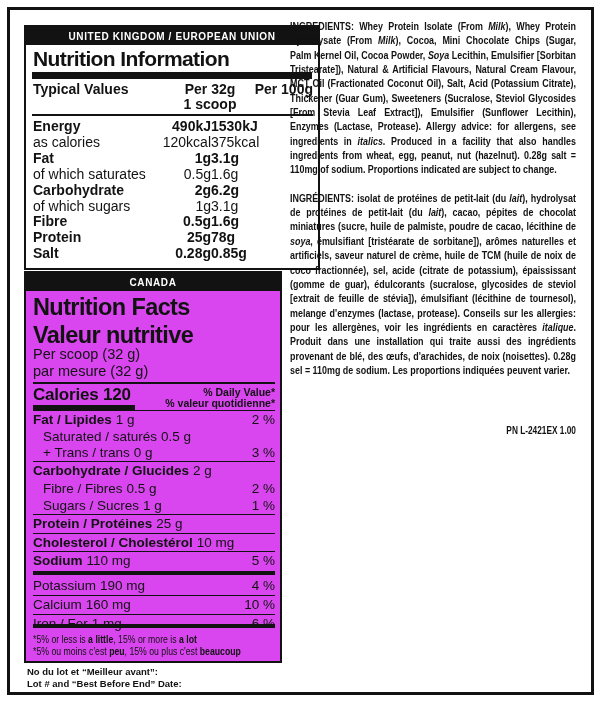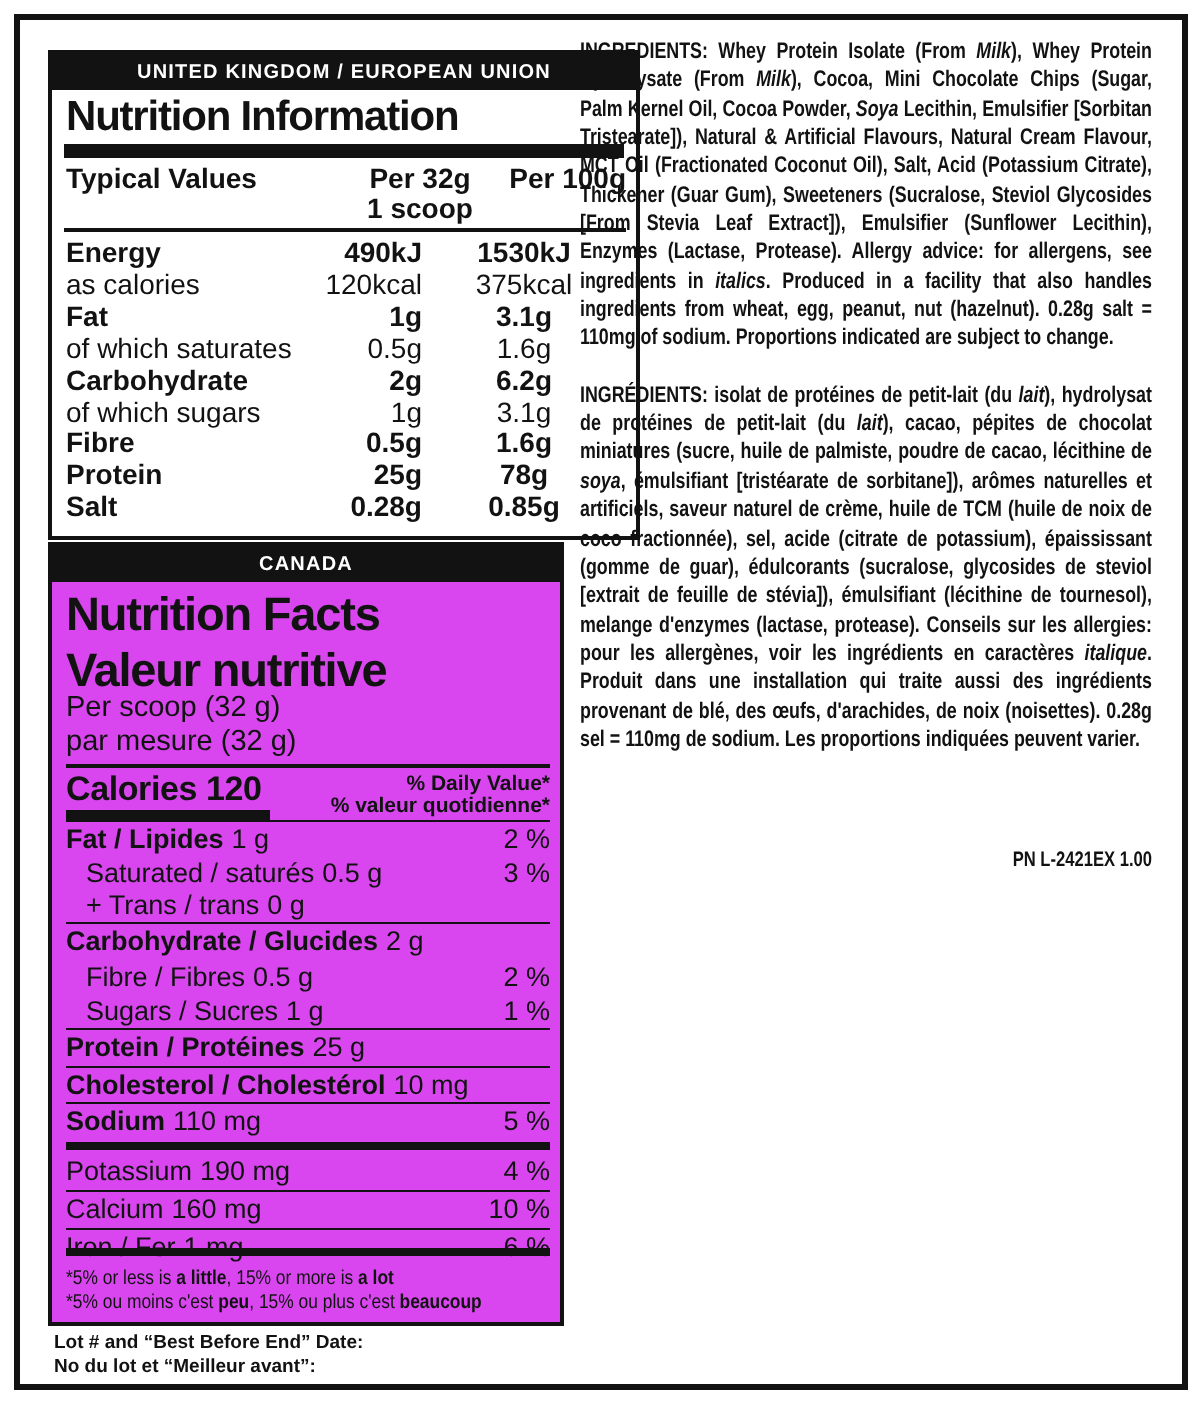--- a/index.html
+++ b/index.html
@@ -23,38 +23,38 @@
   .uk-head { display:flex; padding:2px 5px 3px 7px; font-weight:bold; font-size:14px; line-height:14.5px; }
   .uk-head .l { flex:1; }
   .uk-head .v1 { width:70px; text-align:center; }
   .uk-head .v2 { width:68px; text-align:right; }
   .uk-sep { border-top:2.5px solid #121212; margin:0 5px 0 6px; }
   .uk-rows { padding:3px 5px 6px 7px; font-size:14px; }
   .ukrow { display:flex; line-height:15.9px; }
   .ukrow.bold { font-weight:bold; }
   .ukrow .l { flex:1; }
   .ukrow .v1 { width:60px; text-align:right; }
-  .ukrow .v2 { width:102px; text-align:center; }
+  .ukrow .v2 { width:102px; text-align:left; }
 
   
   .ca-box { position:absolute; left:24px; top:271px; width:258px; height:392px;
             border:2.5px solid #121212; background:#d946ef; }
   .ca-inner { padding:0 5px 0 7px; }
   .nf-title { font-size:23.5px; font-weight:bold; letter-spacing:-0.6px; line-height:22.5px; padding-top:5px; }
   .serving { font-size:14.5px; line-height:16.5px; }
   .ca-medline { border-top:2px solid #121212; margin-top:3px; }
   .calrow { display:flex; justify-content:space-between; padding-top:2px; }
   .cal-label { font-size:17px; font-weight:bold; letter-spacing:-0.2px; line-height:18px; }
   .cal-underline { height:5px; background:#121212; width:102px; margin-top:1px; }
   .dv-head { text-align:right; font-weight:bold; font-size:10.5px; line-height:11.2px; padding-top:1px; }
   .crow { display:flex; font-size:13.5px; line-height:15.4px; padding:1px 0; align-items:baseline; }
   .crow.tall { padding:1.5px 0;gap:12px; }
   .crow .cleft { flex:1; }
   .crow .dv { text-align:right; white-space:nowrap; }
-  .crow.group { align-items:flex-start;gap:40px; }
+  .crow.group { align-items:flex-end;gap:40px; }
   .cline { line-height:15.4px; }
   .indent { padding-left:10px; }
   .nm.b { font-weight:bold; }
   .amt { margin-left:4px; font-weight:normal; }
   .ca-thick { margin:1px 0; }
   .footnote-block { position:absolute; left:7px; right:5px; bottom:3px; }
   .footnote { font-size:10px; line-height:12px; width:115%; transform:scaleX(0.87); transform-origin:0 0; white-space:nowrap; }
 
   .lot-block { position:absolute; left:27px; top:666px; font-size:9.5px; font-weight:bold; line-height:11.5px; }
 
@@ -213,21 +213,21 @@
   <div class="footnote-block">
     <div class="thickbar"></div>
     <div style="padding-top:6px;">
       <div class="footnote"><span>*5% or less is </span><span class="bd">a little</span><span>, 15% or more is </span><span class="bd">a lot</span></div>
       <div class="footnote"><span>*5% ou moins c'est </span><span class="bd">peu</span><span>, 15% ou plus c'est </span><span class="bd">beaucoup</span></div>
     </div>
   </div>
 </div>
 
 <div class="lot-block">
+  <div>No du lot et “Meilleur avant”:</div>
   <div>Lot # and “Best Before End” Date:</div>
-  <div>No du lot et “Meilleur avant”:</div>
 </div>
 
 <div class="ing-col">
   <div class="para"><span>INGREDIENTS: Whey Protein Isolate (From </span><span class="it">Milk</span><span>), Whey Protein Hydrolysate (From </span><span class="it">Milk</span><span>), Cocoa, Mini Chocolate Chips (Sugar, Palm Kernel Oil, Cocoa Powder, </span><span class="it">Soya</span><span> Lecithin, Emulsifier [Sorbitan Tristearate]), Natural &amp; Artificial Flavours, Natural Cream Flavour, MCT Oil (Fractionated Coconut Oil), Salt, Acid (Potassium Citrate), Thickener (Guar Gum), Sweeteners (Sucralose, Steviol Glycosides [From Stevia Leaf Extract]), Emulsifier (Sunflower Lecithin), Enzymes (Lactase, Protease). Allergy advice: for allergens, see ingredients in </span><span class="it">italics</span><span>. Produced in a facility that also handles ingredients from wheat, egg, peanut, nut (hazelnut). 0.28g salt = 110mg of sodium. Proportions indicated are subject to change.</span></div>
   <div class="para"><span>INGRÉDIENTS: isolat de protéines de petit-lait (du </span><span class="it">lait</span><span>), hydrolysat de protéines de petit-lait (du </span><span class="it">lait</span><span>), cacao, pépites de chocolat miniatures (sucre, huile de palmiste, poudre de cacao, lécithine de </span><span class="it">soya</span><span>, émulsifiant [tristéarate de sorbitane]), arômes naturelles et artificiels, saveur naturel de crème, huile de TCM (huile de noix de coco fractionnée), sel, acide (citrate de potassium), épaississant (gomme de guar), édulcorants (sucralose, glycosides de steviol [extrait de feuille de stévia]), émulsifiant (lécithine de tournesol), melange d'enzymes (lactase, protease). Conseils sur les allergies: pour les allergènes, voir les ingrédients en caractères </span><span class="it">italique</span><span>. Produit dans une installation qui traite aussi des ingrédients provenant de blé, des œufs, d'arachides, de noix (noisettes). 0.28g sel = 110mg de sodium. Les proportions indiquées peuvent varier.</span></div>
   <div class="pn-line">PN L-2421EX 1.00</div>
 </div>
 
 </body></html>

